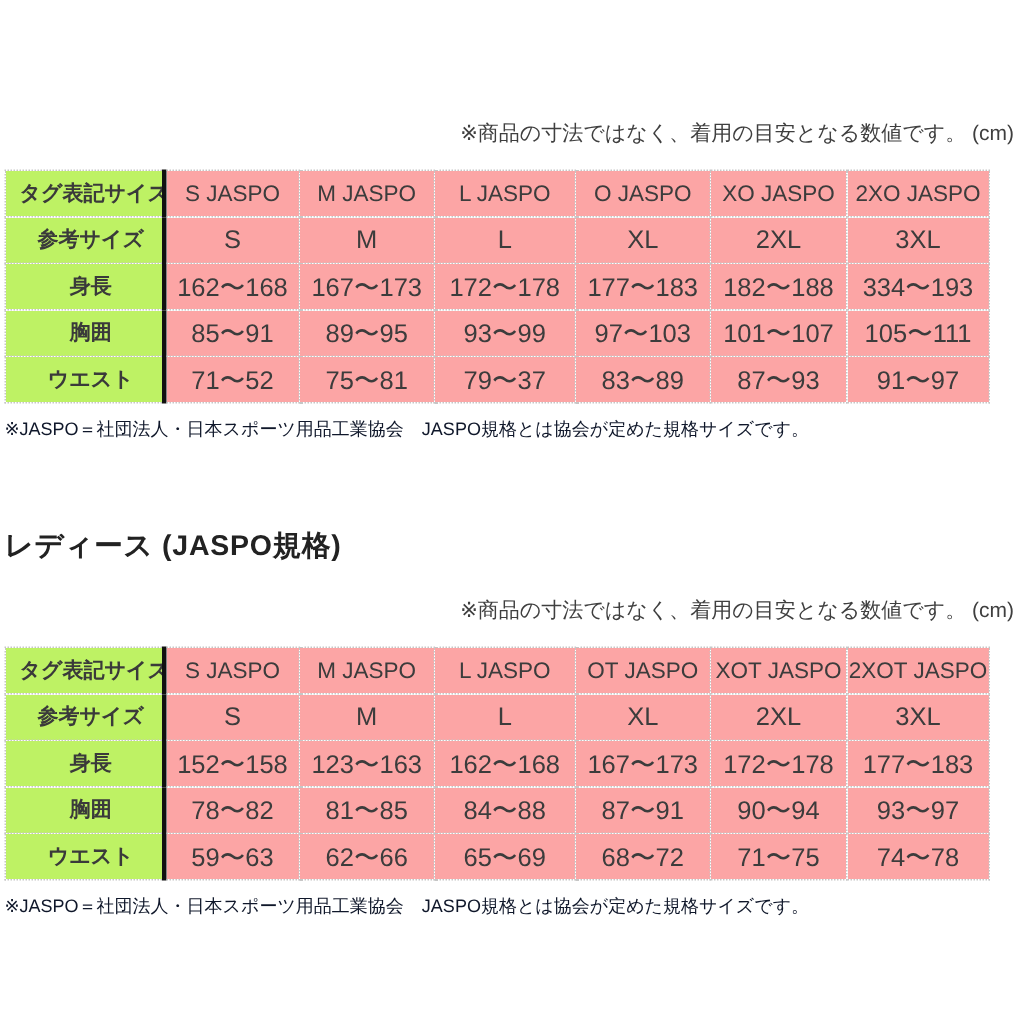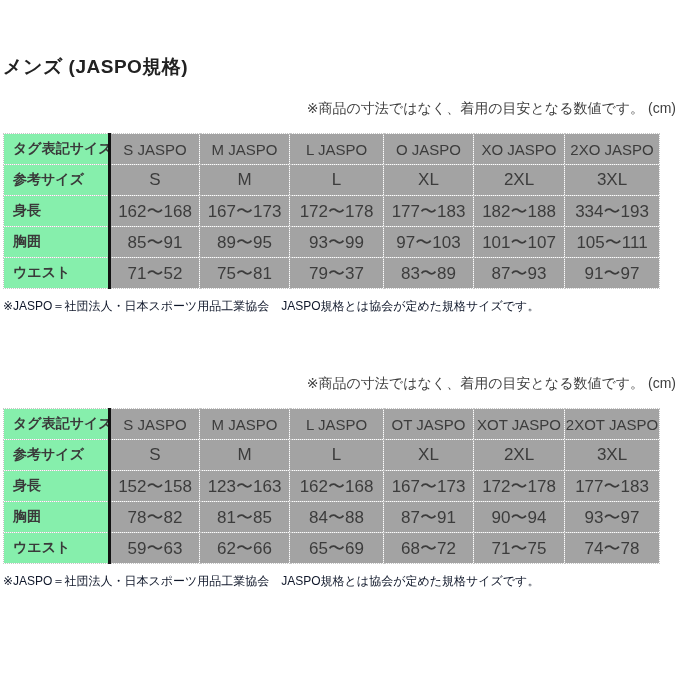--- a/index.html
+++ b/index.html
@@ -43,49 +43,48 @@
     width: 656px;
   }
   .size-table th, .size-table td {
     border: 1px dotted #c6c6c6;
     height: 30px;
     padding: 0;
     overflow: hidden;
     white-space: nowrap;
   }
   .size-table th {
-    background: #86efac;
-    text-align: left;
+    background: #bef264;
+    text-align: center;
     padding-left: 9px;
     font-size: 14px;
     font-weight: bold;
     color: #3a3a3a;
     border-right: 3px solid #111111;
   }
   .size-table td {
     text-align: center;
-    background: #a3a3a3;
+    background: #fca5a5;
     color: #3c3c3c;
   }
   tr.r-tag td { font-size: 15px; }
   tr.r-val td { font-size: 17px; }
   p.footnote {
     margin: 10px 0 0 0;
     font-size: 12px;
     line-height: 14px;
     color: #0f172a;
   }
 </style>
 </head>
 <body>
 
 <div class="page">
 
   <section class="size-section">
-    <h2 class="section-title">メンズ (JASPO規格)</h2>
     <p class="note">※商品の寸法ではなく、着用の目安となる数値です。 (cm)</p>
 
     <table class="size-table">
       <colgroup>
         <col style="width:106px">
           <col style="width:90px">
           <col style="width:90px">
         <col style="width:94px">
           <col style="width:90px">
           <col style="width:91px">
@@ -137,20 +136,21 @@
           <td>87〜93</td>
           <td>91〜97</td>
         </tr>
       </tbody>
     </table>
 
     <p class="footnote">※JASPO＝社団法人・日本スポーツ用品工業協会　JASPO規格とは協会が定めた規格サイズです。</p>
   </section>
 
   <section class="size-section">
+    <h2 class="section-title">レディース (JASPO規格)</h2>
     <p class="note">※商品の寸法ではなく、着用の目安となる数値です。 (cm)</p>
 
     <table class="size-table">
       <colgroup>
         <col style="width:106px">
           <col style="width:90px">
           <col style="width:90px">
         <col style="width:94px">
           <col style="width:90px">
           <col style="width:91px">

